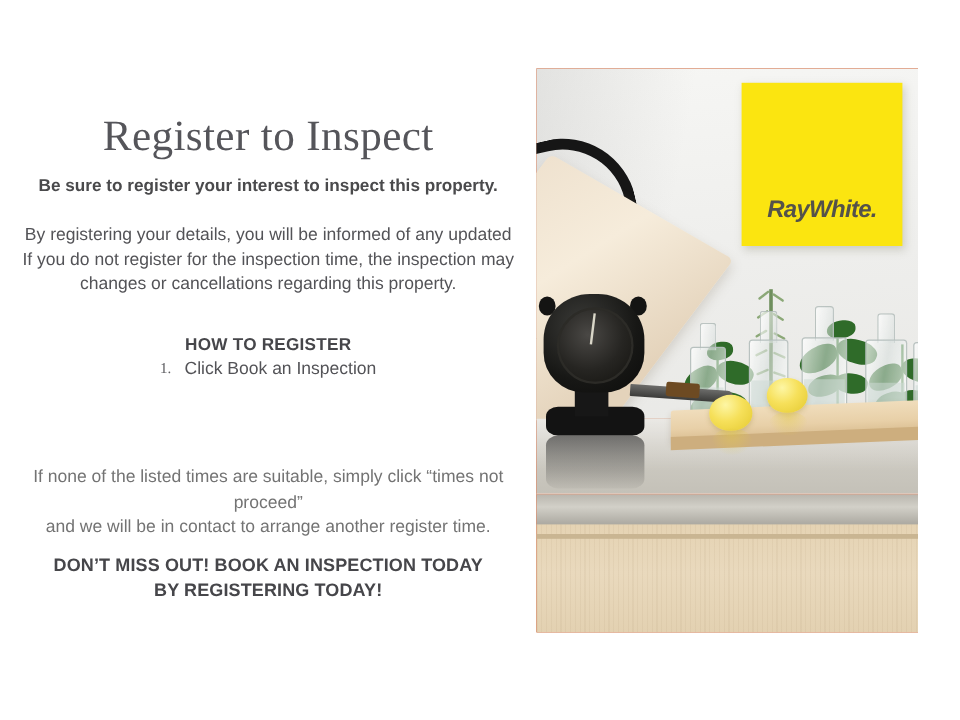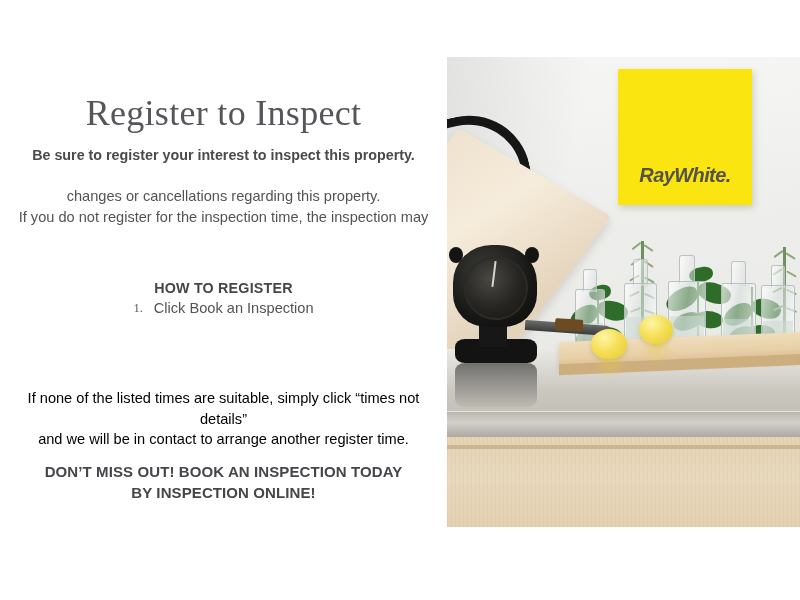--- a/index.html
+++ b/index.html
@@ -97,21 +97,21 @@
     position: relative;
     top: -1px;
   }
 
   #closing-block {
     position: absolute;
     top: 388px;
     left: 4px;
     right: 4px;
     font-size: 14.6px;
-    color: #000000;
+    color: #737373;
     line-height: 1.42;
   }
   #closing-block .para { margin: 0; }
 
   #cta {
     position: absolute;
     top: 461px;
     left: 8px;
     right: 8px;
     font-size: 15px;
@@ -120,21 +120,21 @@
     line-height: 1.42;
     letter-spacing: 0.1px;
   }
   #cta .cta-line { display: block; }
 
   
   #photo {
     position: absolute;
     left: 447px;
     top: 57px;
-    width: 353px;
+    width: 318px;
     height: 470px;
     overflow: hidden;
     background: #c2410c;
   }
 
   
   .wall {
     position: absolute;
     left: 0; top: 0;
     width: 100%; height: 292px;
@@ -418,41 +418,42 @@
 
 <div id="page">
 
   <div id="text-column">
 
     <h1 id="page-title">Register to Inspect</h1>
 
     <div id="lead-line">Be sure to register your interest to inspect this property.</div>
 
     <div id="intro-block">
+      <div class="para">By registering your details, you will be informed of any updated</div>
+      <div class="para">If you do not register for the inspection time, the inspection may</div>
       <div class="para">changes or cancellations regarding this property.</div>
-      <div class="para">If you do not register for the inspection time, the inspection may</div>
     </div>
 
     <div id="how-heading">HOW TO REGISTER</div>
 
     <div id="steps">
       <div class="step">
         <span class="num">1.</span><span>Click Book an Inspection</span>
       </div>
     </div>
 
     <div id="closing-block">
       <div class="para">If none of the listed times are suitable, simply click “times not</div>
-      <div class="para">details”</div>
+      <div class="para">proceed”</div>
       <div class="para">and we will be in contact to arrange another register time.</div>
     </div>
 
     <div id="cta">
       <span class="cta-line">DON’T MISS OUT! BOOK AN INSPECTION TODAY</span>
-      <span class="cta-line">BY INSPECTION ONLINE!</span>
+      <span class="cta-line">BY REGISTERING TODAY!</span>
     </div>
   </div>
 
   <div id="photo">
 
     <div class="wall"></div>
     <div class="wall-shadow"></div>
 
     <div class="lamp-arm"></div>
 

